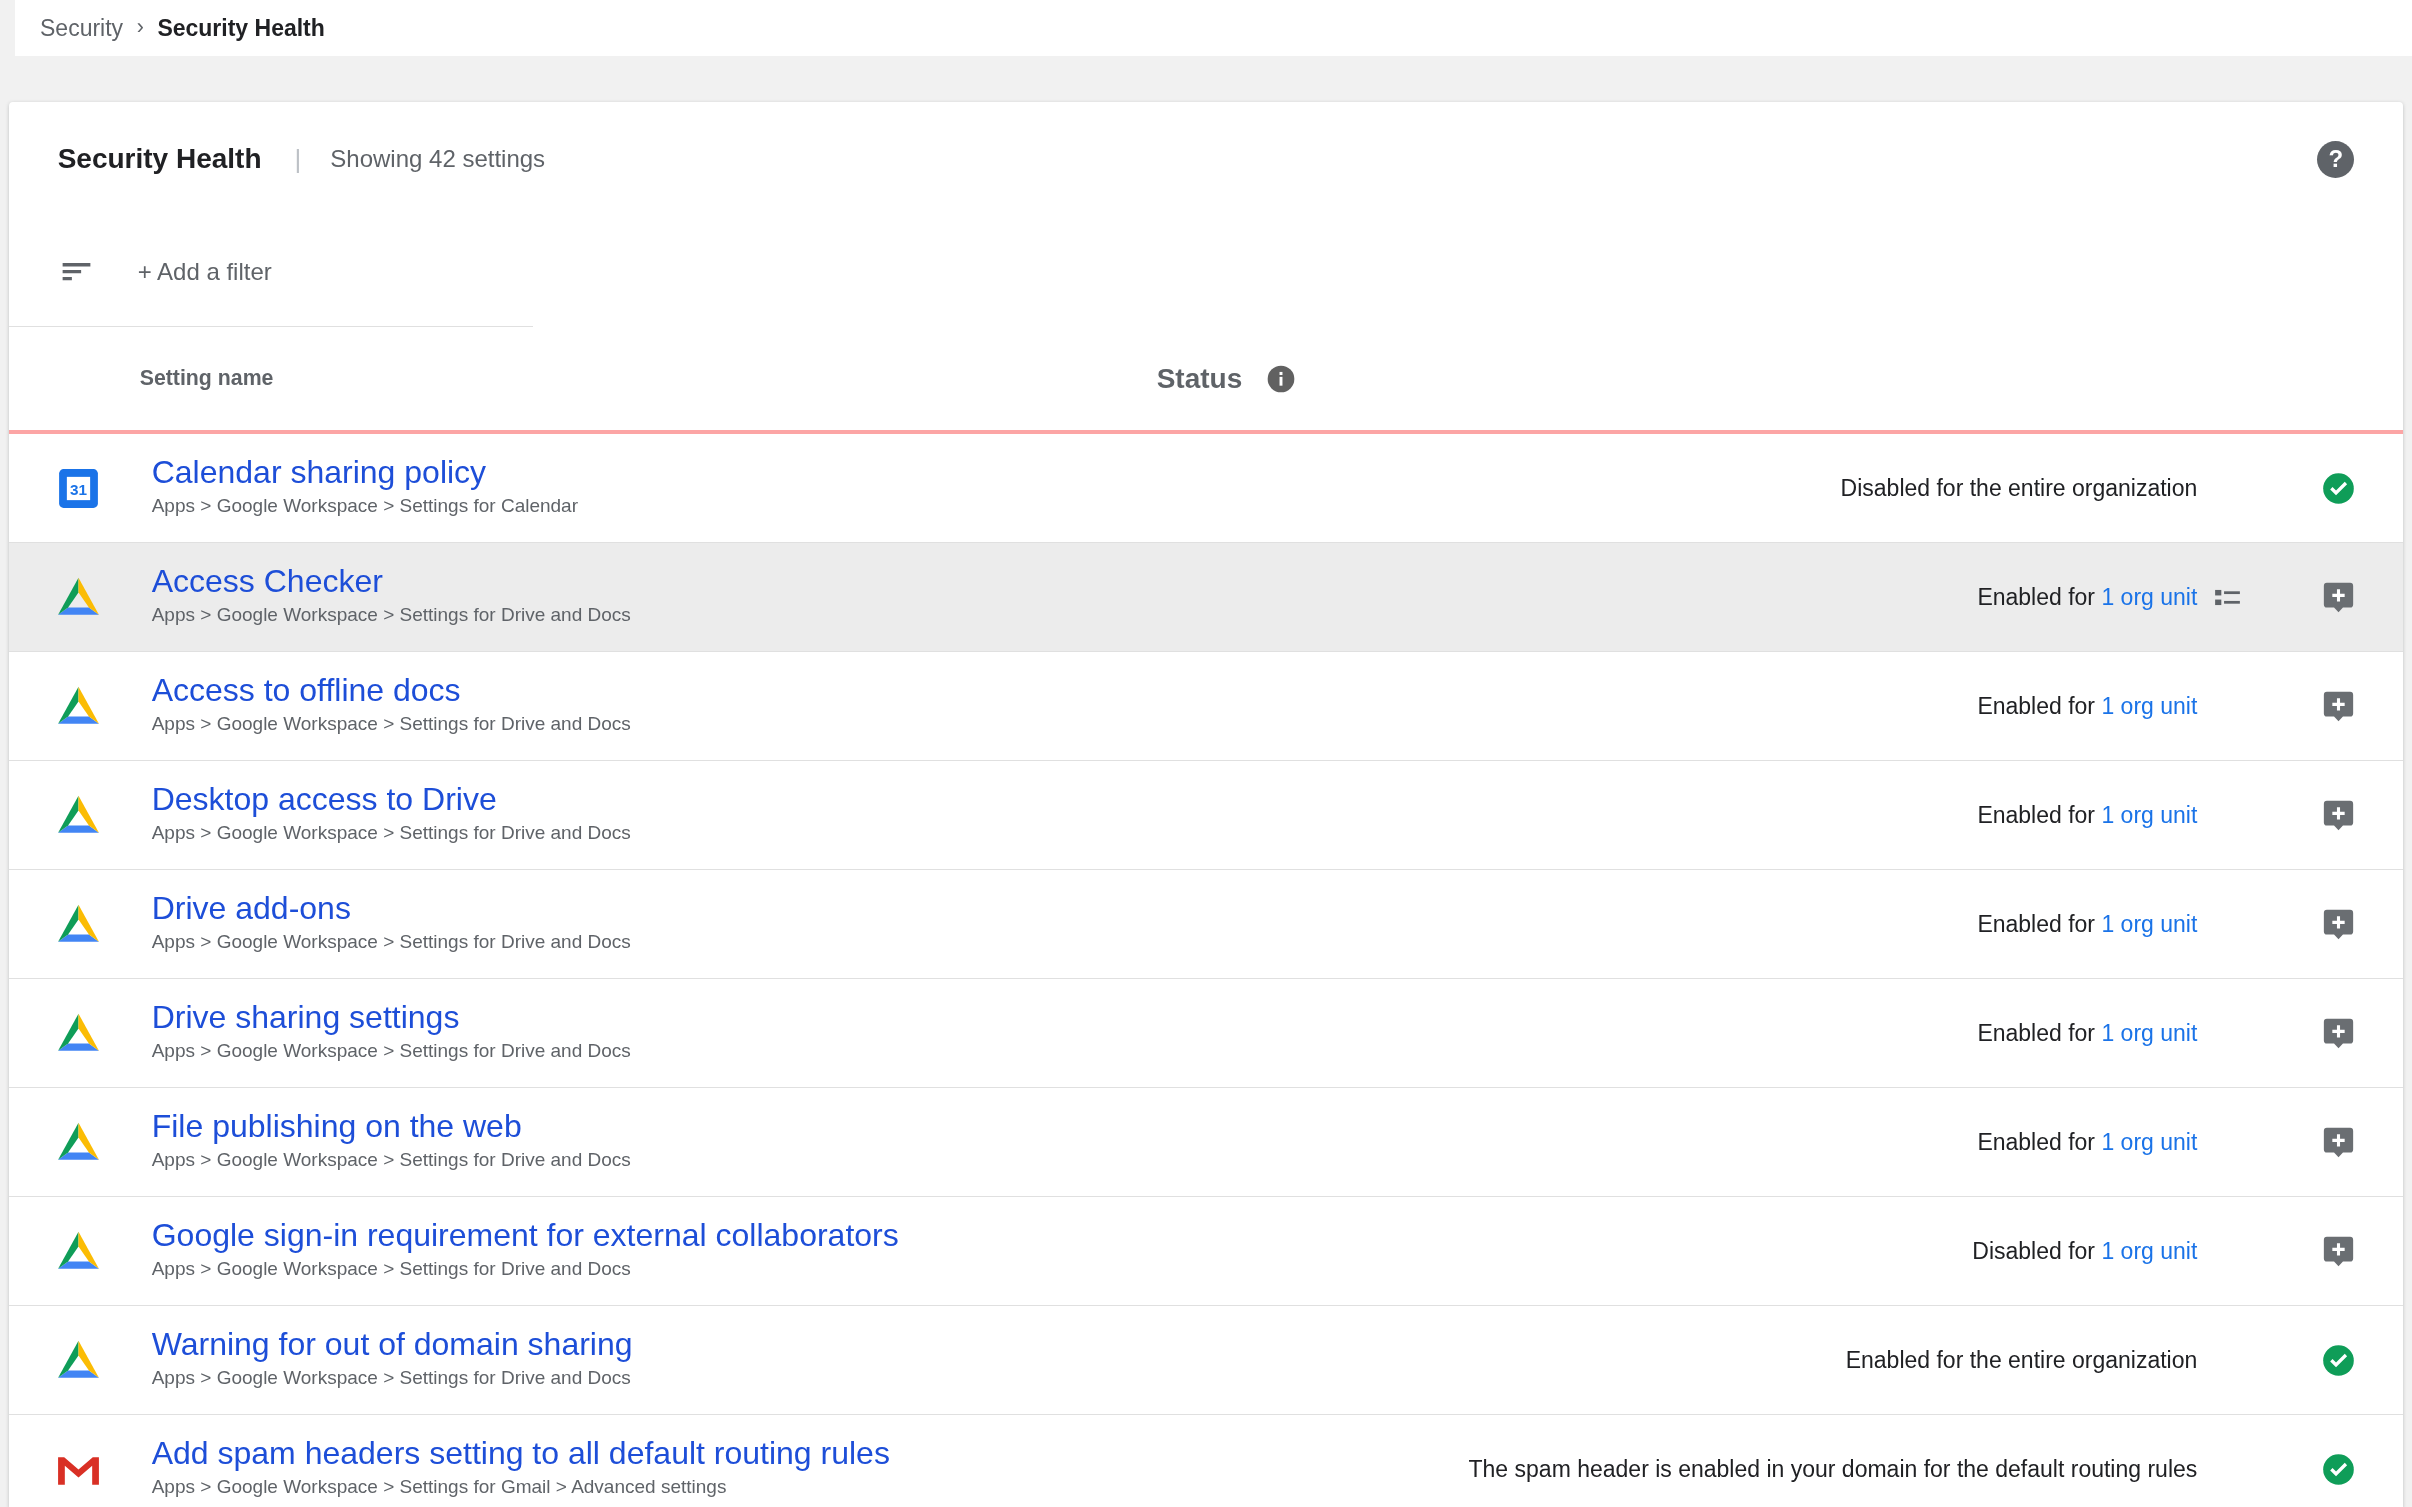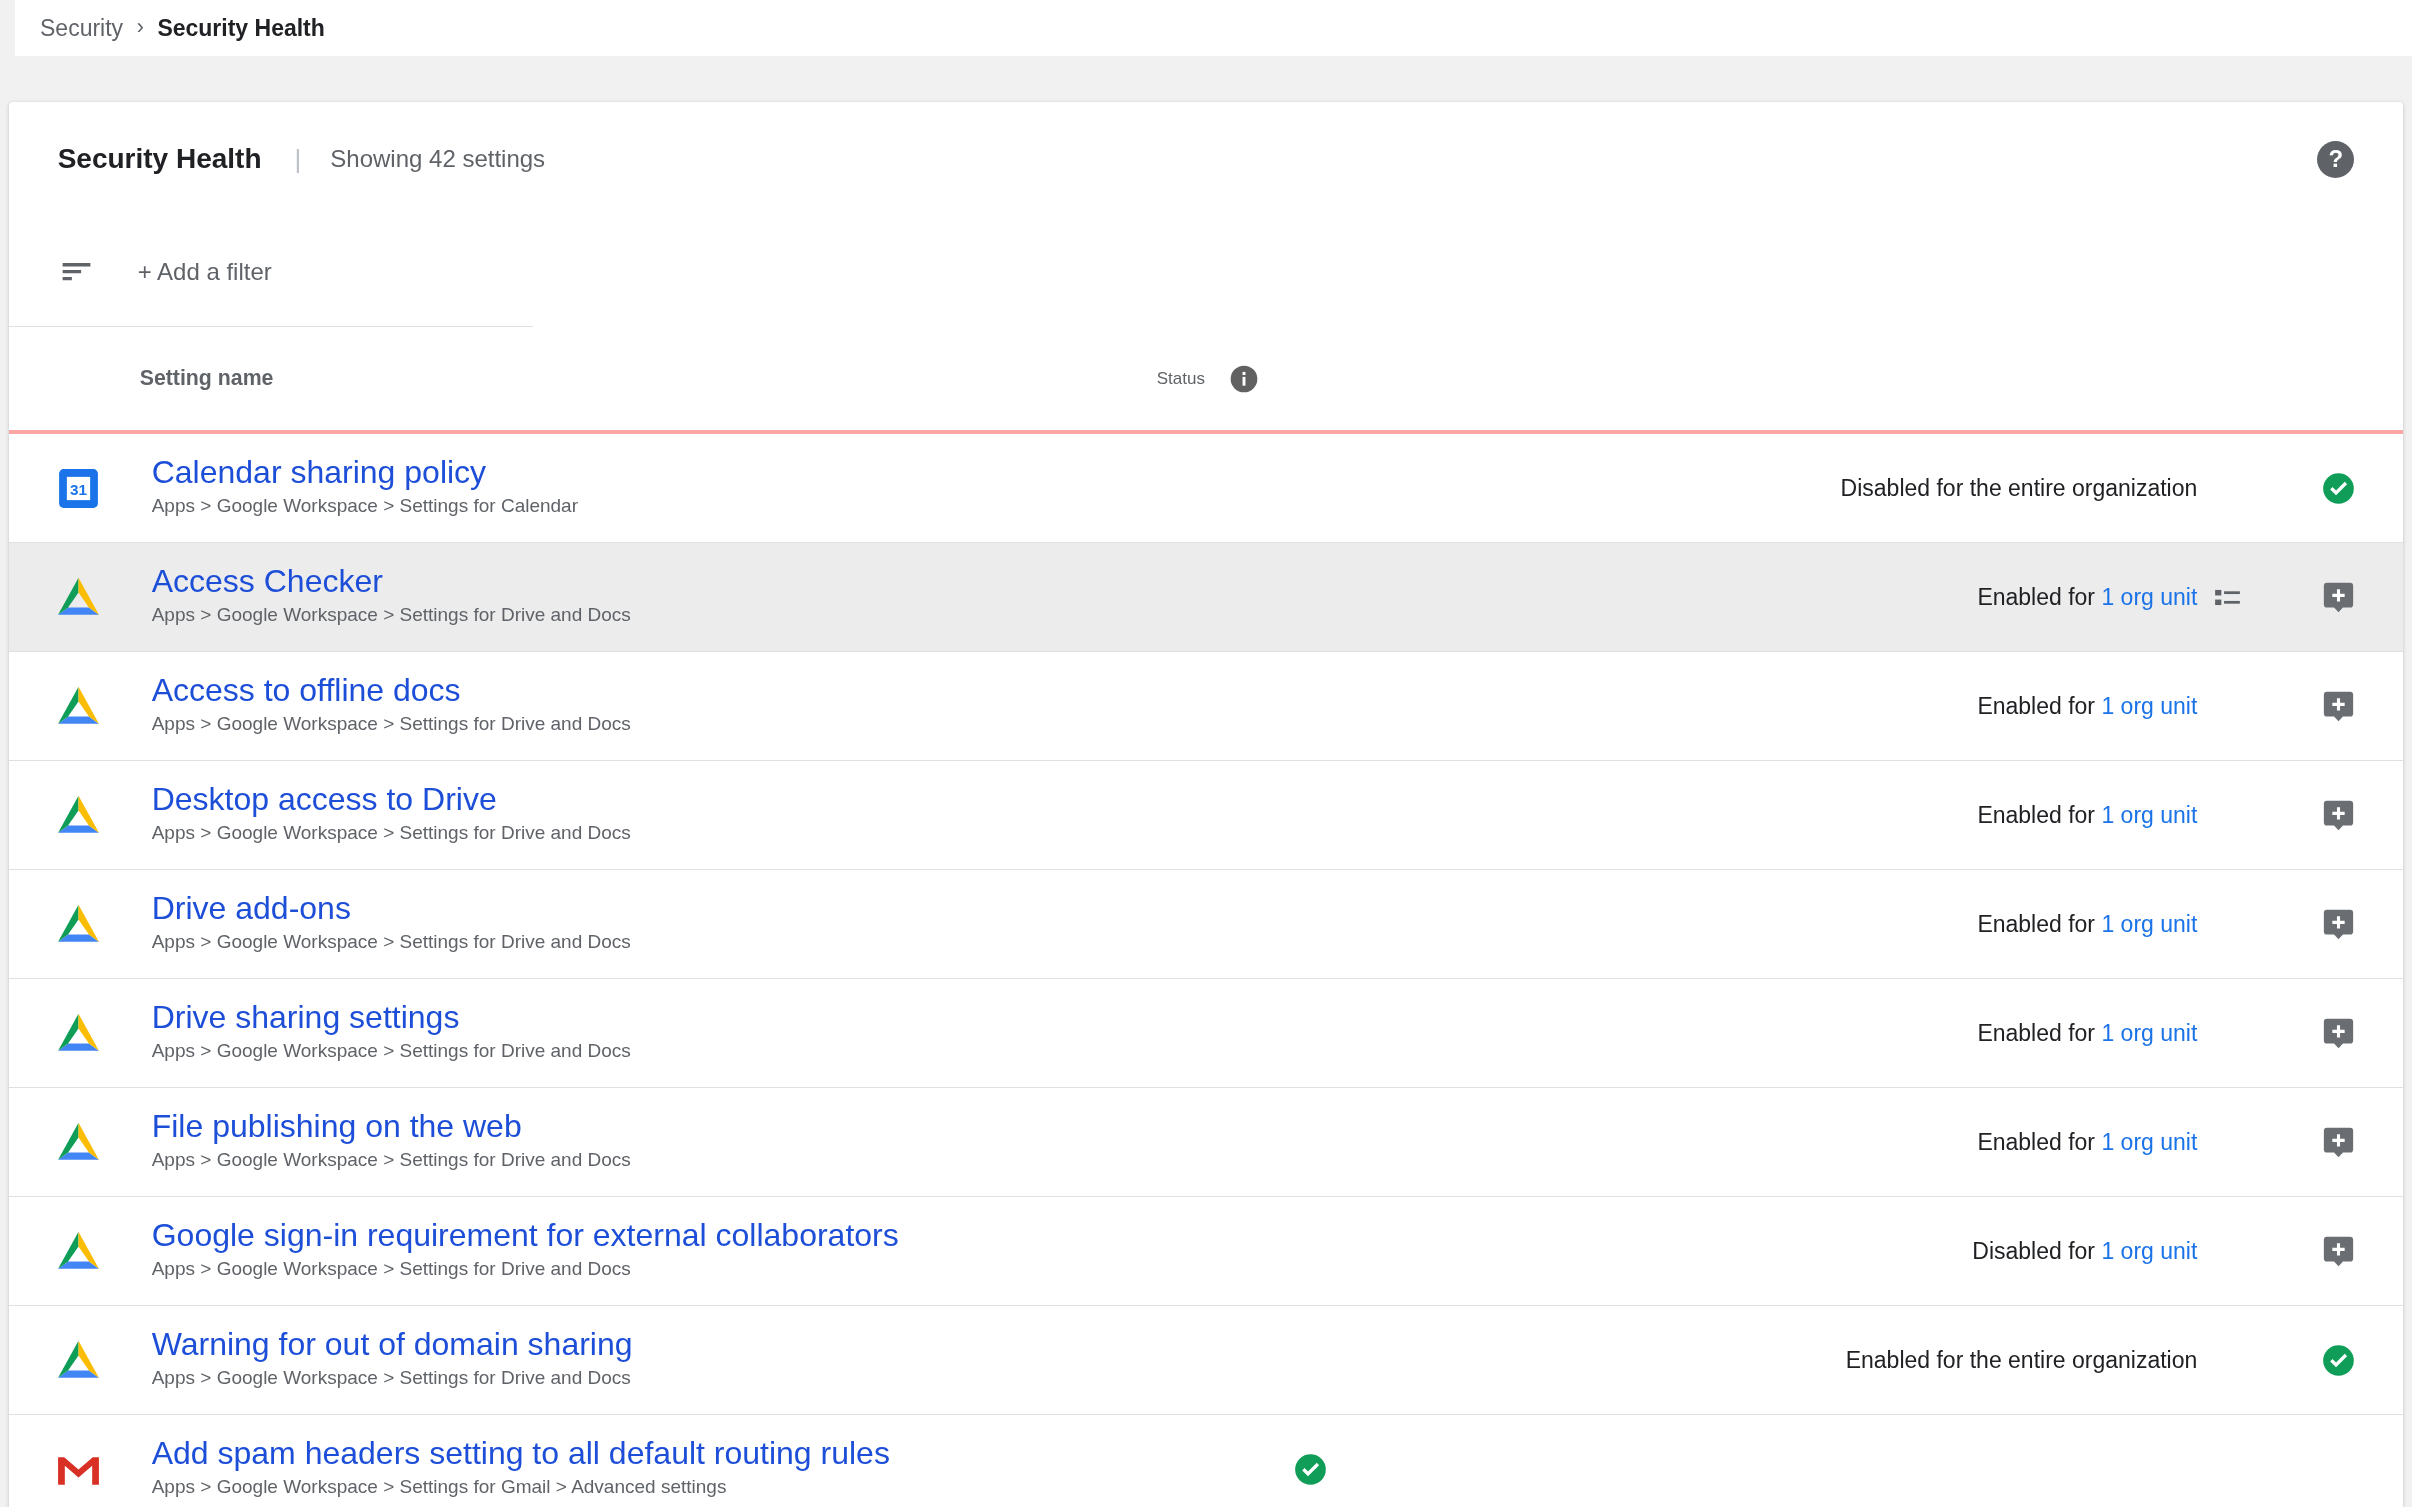--- a/index.html
+++ b/index.html
@@ -68,21 +68,21 @@
   .table-header {
     height:107px;
     display:flex; align-items:center;
     padding:0 46px 0 131px;
     border-bottom:4px solid #fca5a5;
   }
   .th-setting {
     width:1017px; flex:none;
     font-size:21.3px; font-weight:bold; color:#5f6368;
   }
-  .th-status { font-size:17px; font-weight:normal; color:#5f6368; margin-right:23px; }
+  .th-status { font-size:28px; font-weight:bold; color:#5f6368; margin-right:23px; }
   .info-icon { width:32px; height:32px; display:flex; cursor:pointer; }
 
   
   .row {
     height:109px;
     display:flex; align-items:center;
     padding:0 46px 0 45px;
     border-bottom:1px solid #e0e0e0;
     cursor:pointer;
     background:#ffffff;
@@ -351,20 +351,21 @@
       <div class="row">
         <div class="cell-icon">
           <svg viewBox="0 0 24 24" width="49" height="49">
             <polygon points="2,19.5 2,6 5,6 12,12 19,6 22,6 22,19.5 18.7,19.5 18.7,10.2 12,15.9 5.3,10.2 5.3,19.5" fill="#d93025"></polygon>
           </svg>
         </div>
         <div class="cell-text">
           <div class="row-name">Add spam headers setting to all default routing rules</div>
           <div class="row-path">Apps &gt; Google Workspace &gt; Settings for Gmail &gt; Advanced settings</div>
         </div>
+        <div class="cell-status"><span class="status-text">The spam header is enabled in your domain for the default routing rules</span></div>
         <div class="cell-extra"></div>
         <div class="cell-trailing">
           <svg viewBox="0 0 24 24" width="35" height="35">
             <circle cx="12" cy="12" r="10.5" fill="#0f9d58"></circle>
             <path d="M10.3 16.6l-4-4 1.6-1.6 2.4 2.4 6-6 1.6 1.6z" fill="#fff"></path>
           </svg>
         </div>
       </div>
     </div>
 

